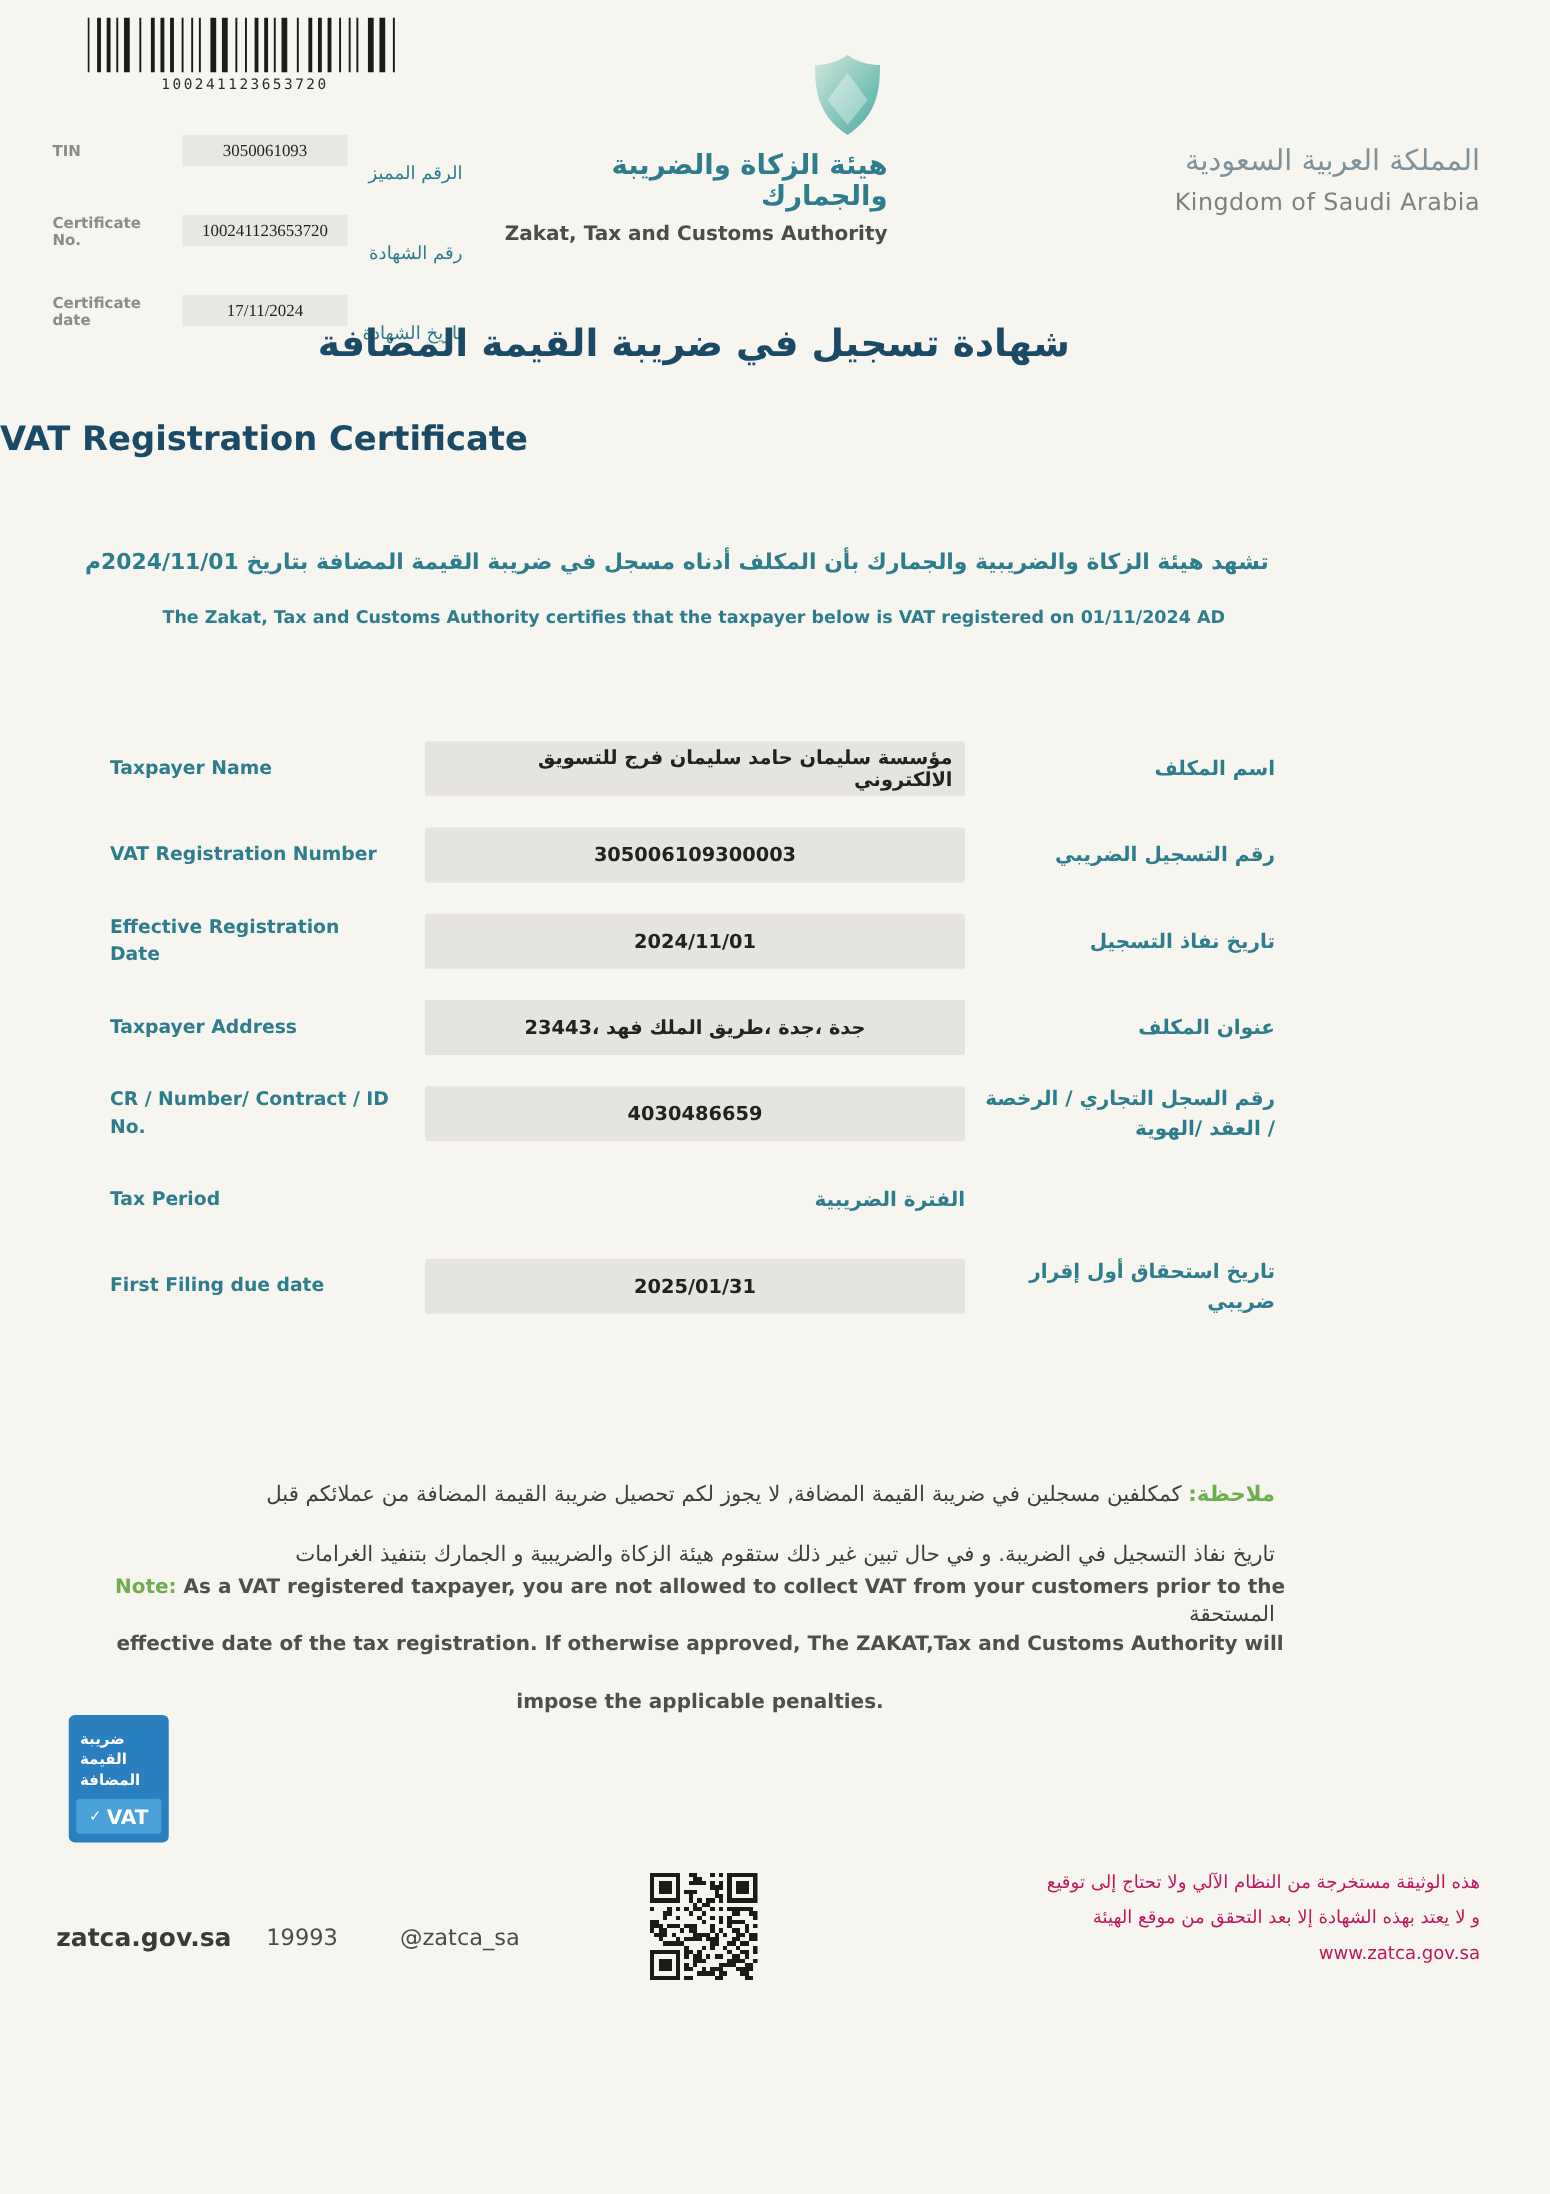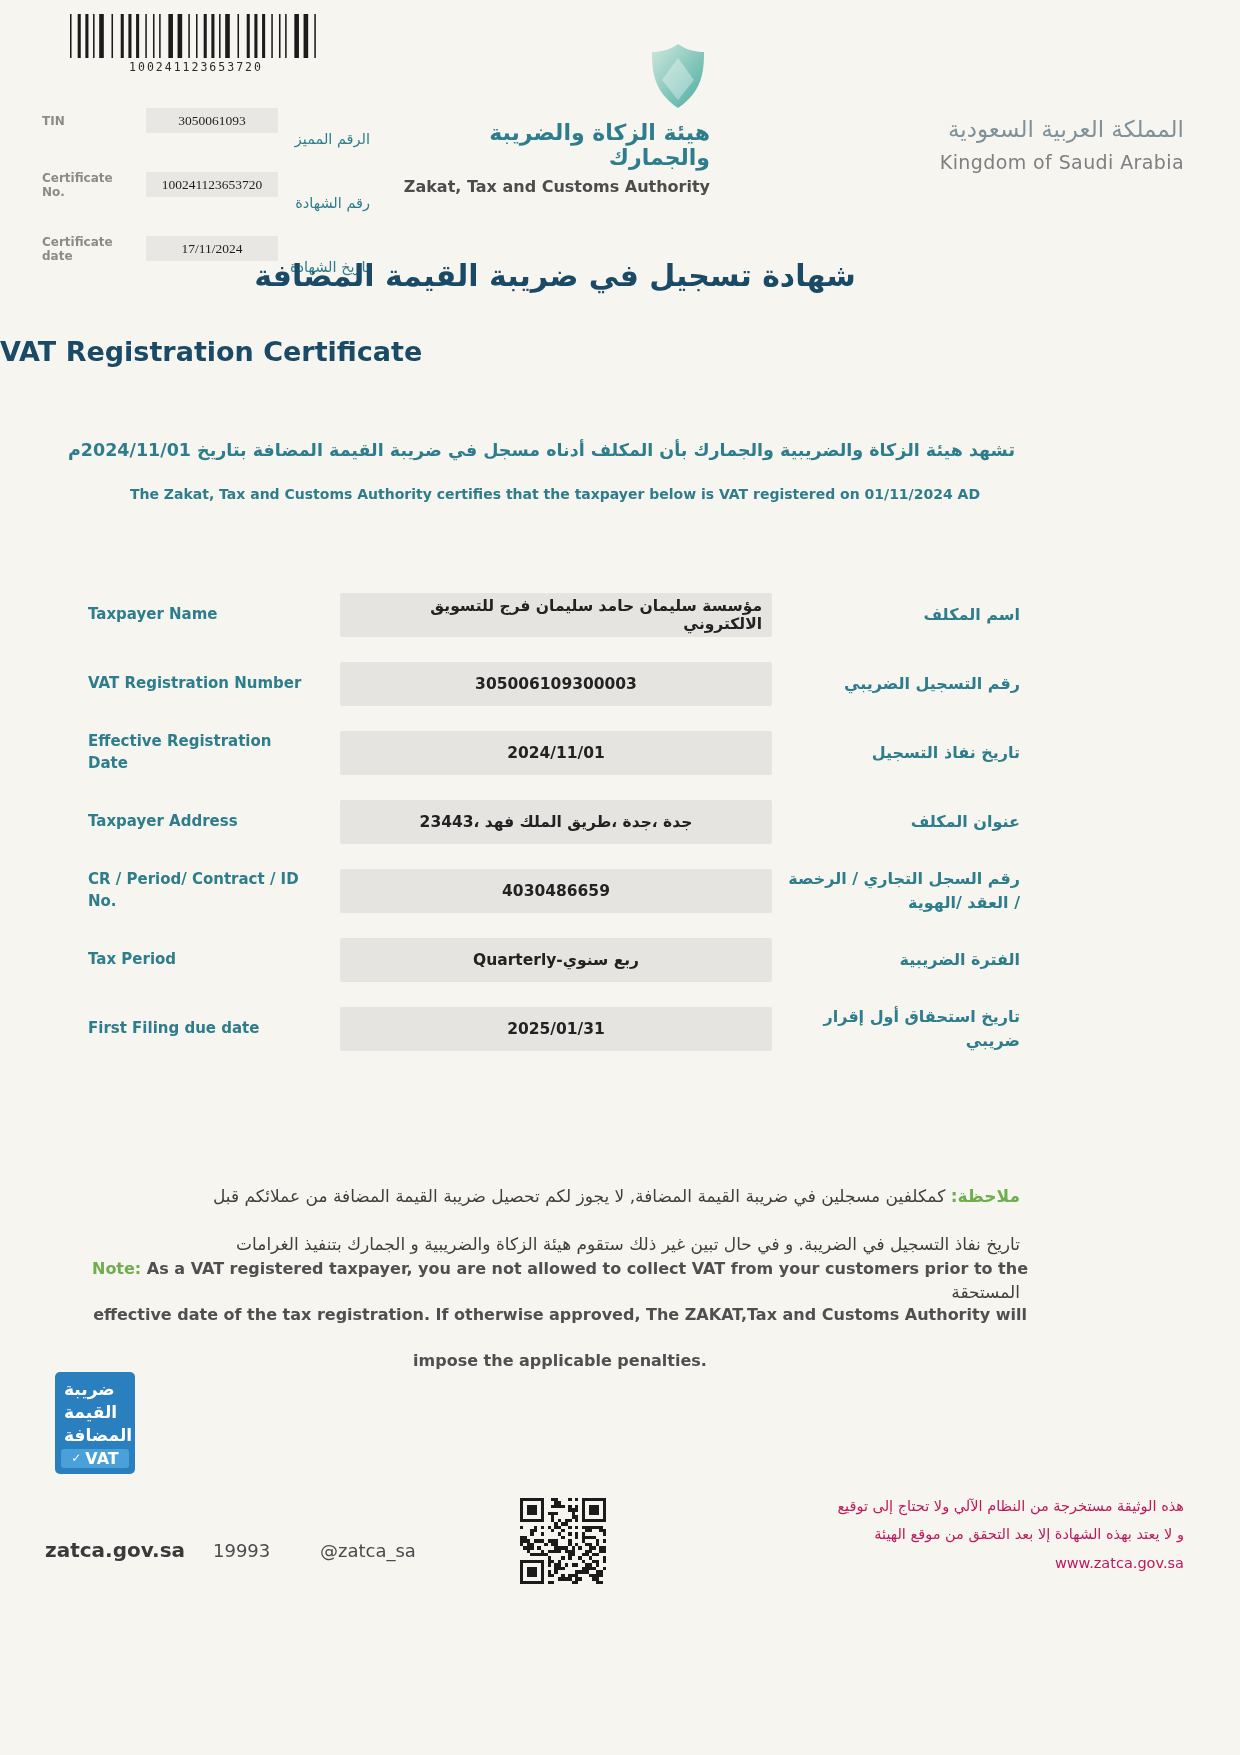--- a/index.html
+++ b/index.html
@@ -40,21 +40,21 @@
   .f-value{background:#e5e4e0;height:44px;border-radius:2px;display:flex;align-items:center;justify-content:center;font-size:15.5px;font-weight:bold;color:#222;direction:rtl;padding:0 10px;box-sizing:border-box;}
   .f-label-ar{font-size:16px;font-weight:bold;color:#2e7d8c;text-align:right;direction:rtl;line-height:1.5;padding-left:6px;}
 
   
   .note-ar{position:absolute;left:180px;top:1172px;width:840px;direction:rtl;text-align:right;font-size:17px;color:#3f3f3f;line-height:48px;}
   .note-en{position:absolute;left:70px;top:1246px;width:980px;text-align:center;font-size:16px;font-weight:bold;color:#4f4f4f;line-height:46px;}
   .green{color:#6fae4e;font-weight:bold;}
 
   
   .vat-logo{position:absolute;left:55px;top:1372px;width:80px;height:102px;background:#2a7fbf;border-radius:5px;overflow:hidden;display:flex;flex-direction:column;}
-  .vat-ar{flex:1;display:flex;flex-direction:column;justify-content:center;align-items:flex-end;padding:6px 9px 2px;color:#fff;font-weight:bold;font-size:17px;line-height:1.35;direction:rtl;}
+  .vat-ar{flex:1;display:flex;flex-direction:column;justify-content:center;align-items:flex-end;padding:6px 9px 2px;color:#fff;font-weight:bold;font-size:12px;line-height:1.35;direction:rtl;}
   .vat-band{height:28px;margin:0 6px 7px;background:#4aa0d8;border-radius:3px;display:flex;align-items:center;justify-content:center;gap:4px;color:#fff;font-weight:bold;font-size:16px;}
   .vat-check{font-size:12px;}
 
   
   .footer-site{position:absolute;left:45px;top:1538px;font-size:20px;font-weight:bold;color:#3a3a3a;}
   .footer-phone{position:absolute;left:213px;top:1540px;font-size:18px;color:#4b4b4b;}
   .footer-social{position:absolute;left:320px;top:1540px;font-size:18px;color:#4b4b4b;}
   .qr{position:absolute;left:520px;top:1498px;width:86px;height:86px;}
   .qr svg{width:100%;height:100%;}
   .footer-disclaimer{position:absolute;right:56px;top:1492px;text-align:right;direction:rtl;font-size:14.5px;color:#be185d;line-height:1.95;}
@@ -159,28 +159,27 @@
       <div class="f-label-ar">تاريخ نفاذ التسجيل</div>
     </div>
 
     <div class="field-row">
       <div class="f-label-en">Taxpayer Address</div>
       <div class="f-value">جدة ،جدة ،طريق الملك فهد ،23443</div>
       <div class="f-label-ar">عنوان المكلف</div>
     </div>
 
     <div class="field-row">
-      <div class="f-label-en">CR / Period/ Contract / ID No.</div>
+      <div class="f-label-en">CR / Number/ Contract / ID No.</div>
       <div class="f-value">4030486659</div>
       <div class="f-label-ar">رقم السجل التجاري / الرخصة / العقد /الهوية</div>
     </div>
 
     <div class="field-row">
       <div class="f-label-en">Tax Period</div>
-      <div class="f-value">ربع سنوي-Quarterly</div>
       <div class="f-label-ar">الفترة الضريبية</div>
     </div>
 
     <div class="field-row">
       <div class="f-label-en">First Filing due date</div>
       <div class="f-value">2025/01/31</div>
       <div class="f-label-ar">تاريخ استحقاق أول إقرار ضريبي</div>
     </div>
 
   </div>

